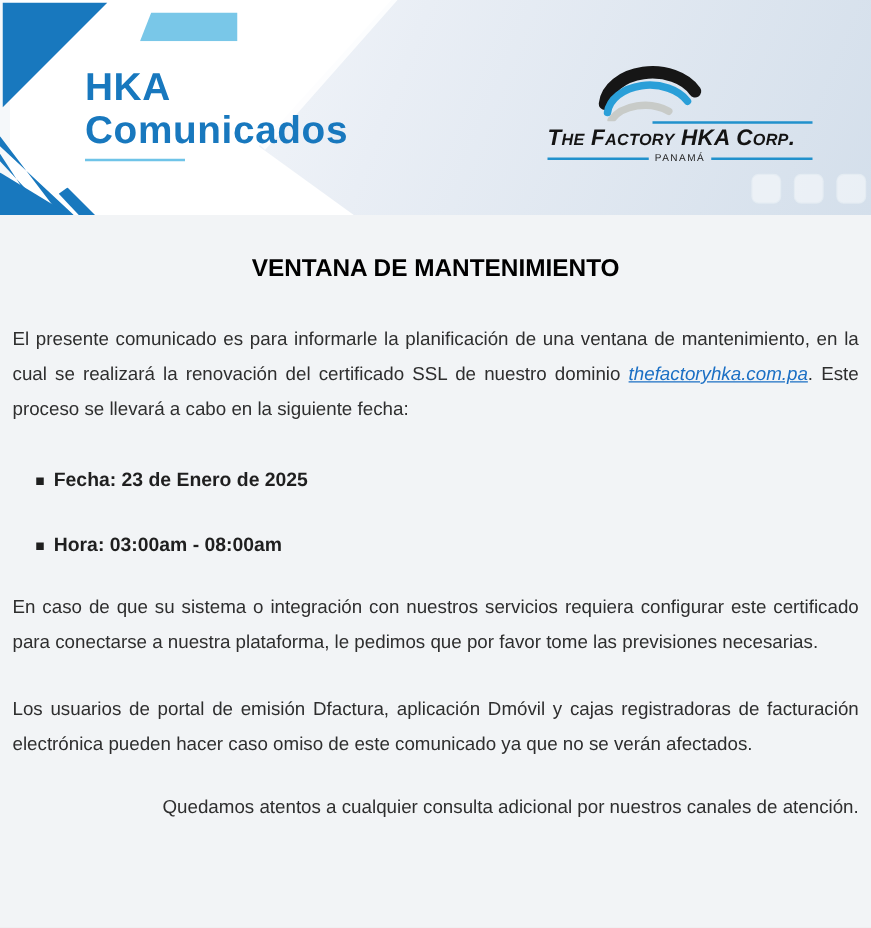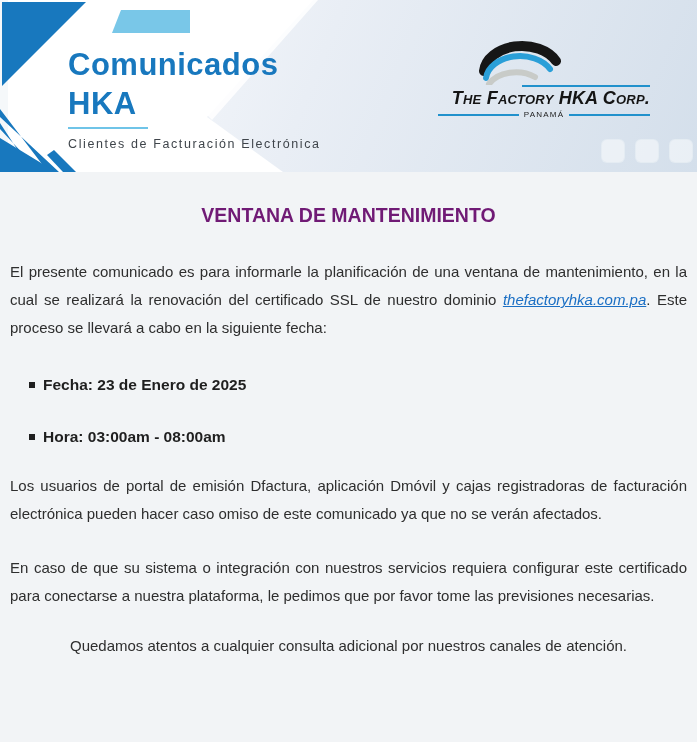--- a/index.html
+++ b/index.html
@@ -36,36 +36,36 @@
   .watermarks{position:absolute;left:601px;top:139px;display:flex;gap:10px;}
   .wm{width:24px;height:24px;border-radius:6px;background:rgba(255,255,255,.5);
       border:1px solid rgba(225,233,241,.7);box-sizing:border-box;}
   
   .brand{position:absolute;left:68px;top:48px;}
   .brand-line{font-size:31px;font-weight:bold;color:#1878be;letter-spacing:.5px;line-height:34px;}
   .brand-line2{margin-top:5px;}
   .brand-underline{width:80px;height:2px;background:#6fc4e8;margin-top:6px;}
   .brand-subtitle{margin-top:8px;font-size:12.5px;color:#3f454b;letter-spacing:1.6px;}
   
-  .logo{position:absolute;left:438px;top:35px;width:212px;text-align:right;}
+  .logo{position:absolute;left:438px;top:47px;width:212px;text-align:left;}
   .logo svg{display:block;margin:0 auto 0 34px;}
   .logo-topline{height:2px;background:#2191cc;margin:0 0 1px 84px;}
   .logo-name{font-style:italic;font-weight:bold;font-variant:small-caps;
     font-size:18px;color:#141414;white-space:nowrap;letter-spacing:.2px;line-height:20px;}
   .logo-bottom{display:flex;align-items:center;gap:5px;margin-top:2px;}
   .logo-bottom .bline{flex:1;height:2px;background:#2191cc;}
   .logo-country{font-size:8px;font-weight:normal;letter-spacing:1.2px;color:#1c1c1c;}
   
   .bodyarea{position:absolute;top:172px;left:0;right:0;bottom:0;background:#f2f4f6;
     padding:0 10px;color:#2e2e2e;font-size:15px;box-sizing:border-box;}
-  .main-heading{margin:27px 0 0;text-align:center;color:#701a75;
+  .main-heading{margin:27px 0 0;text-align:center;color:#000000;
     font-size:19.5px;font-weight:bold;line-height:33px;}
   .greeting{margin:34px 0 0;line-height:22px;}
   .para{margin:26px 0 0;line-height:28px;text-align:justify;}
-  .para-left{margin:24px 0 0;line-height:24px;text-align:center;}
+  .para-left{margin:24px 0 0;line-height:24px;text-align:right;}
   .domain-link{color:#1b6fc4;font-style:italic;text-decoration:underline;}
   ul.points{list-style:none;margin:13px 0 0;padding:0;}
   ul.points li{position:relative;padding-left:33px;font-weight:bold;
     font-size:15.5px;color:#1f1f1f;margin-top:34px;line-height:18px;}
   ul.points li::before{content:"";position:absolute;left:19px;top:6px;
     width:6px;height:6px;background:#1f1f1f;}
 </style>
 </head>
 <body>
 
@@ -82,24 +82,23 @@
     <div class="deco tri-bottom-left"></div>
     <div class="deco stripe3"></div>
 
     <div class="watermarks">
       <div class="wm"></div>
       <div class="wm"></div>
       <div class="wm"></div>
     </div>
 
     <div class="brand">
+      <div class="brand-line brand-line2">HKA</div>
       <div class="brand-line">Comunicados</div>
-      <div class="brand-line brand-line2">HKA</div>
       <div class="brand-underline"></div>
-      <div class="brand-subtitle">Clientes de Facturación Electrónica</div>
     </div>
 
     <div class="logo">
       <svg width="104" height="50" viewBox="0 0 104 50">
         <path d="M12 36 A 38 27 0 0 1 84 26" stroke="#161616" stroke-width="10" fill="none" stroke-linecap="round"></path>
         <path d="M14 43 A 34 24 0 0 1 78 34" stroke="#2a9fd8" stroke-width="6" fill="none" stroke-linecap="round"></path>
         <path d="M17 49 A 30 21 0 0 1 63 42" stroke="#c8cbc8" stroke-width="6" fill="none" stroke-linecap="round"></path>
       </svg>
       <div class="logo-topline"></div>
       <div class="logo-name">The Factory HKA Corp.</div>
@@ -117,20 +116,20 @@
     </div>
 
 
     <p class="para"><span>El presente comunicado es para informarle la planificación de una ventana de mantenimiento, en la cual se realizará la renovación del certificado SSL de nuestro dominio </span><a href="#" class="domain-link">thefactoryhka.com.pa</a><span>. Este proceso se llevará a cabo en la siguiente fecha:</span></p>
 
     <ul class="points">
       <li>Fecha: 23 de Enero de 2025</li>
       <li>Hora: 03:00am - 08:00am</li>
     </ul>
 
+    <p class="para">En caso de que su sistema o integración con nuestros servicios requiera configurar este certificado para conectarse a nuestra plataforma, le pedimos que por favor tome las previsiones necesarias.</p>
+
     <p class="para">Los usuarios de portal de emisión Dfactura, aplicación Dmóvil y cajas registradoras de facturación electrónica pueden hacer caso omiso de este comunicado ya que no se verán afectados.</p>
-
-    <p class="para">En caso de que su sistema o integración con nuestros servicios requiera configurar este certificado para conectarse a nuestra plataforma, le pedimos que por favor tome las previsiones necesarias.</p>
 
     <p class="para-left">Quedamos atentos a cualquier consulta adicional por nuestros canales de atención.</p>
 
   </div>
 </div>
 
 </body></html>

